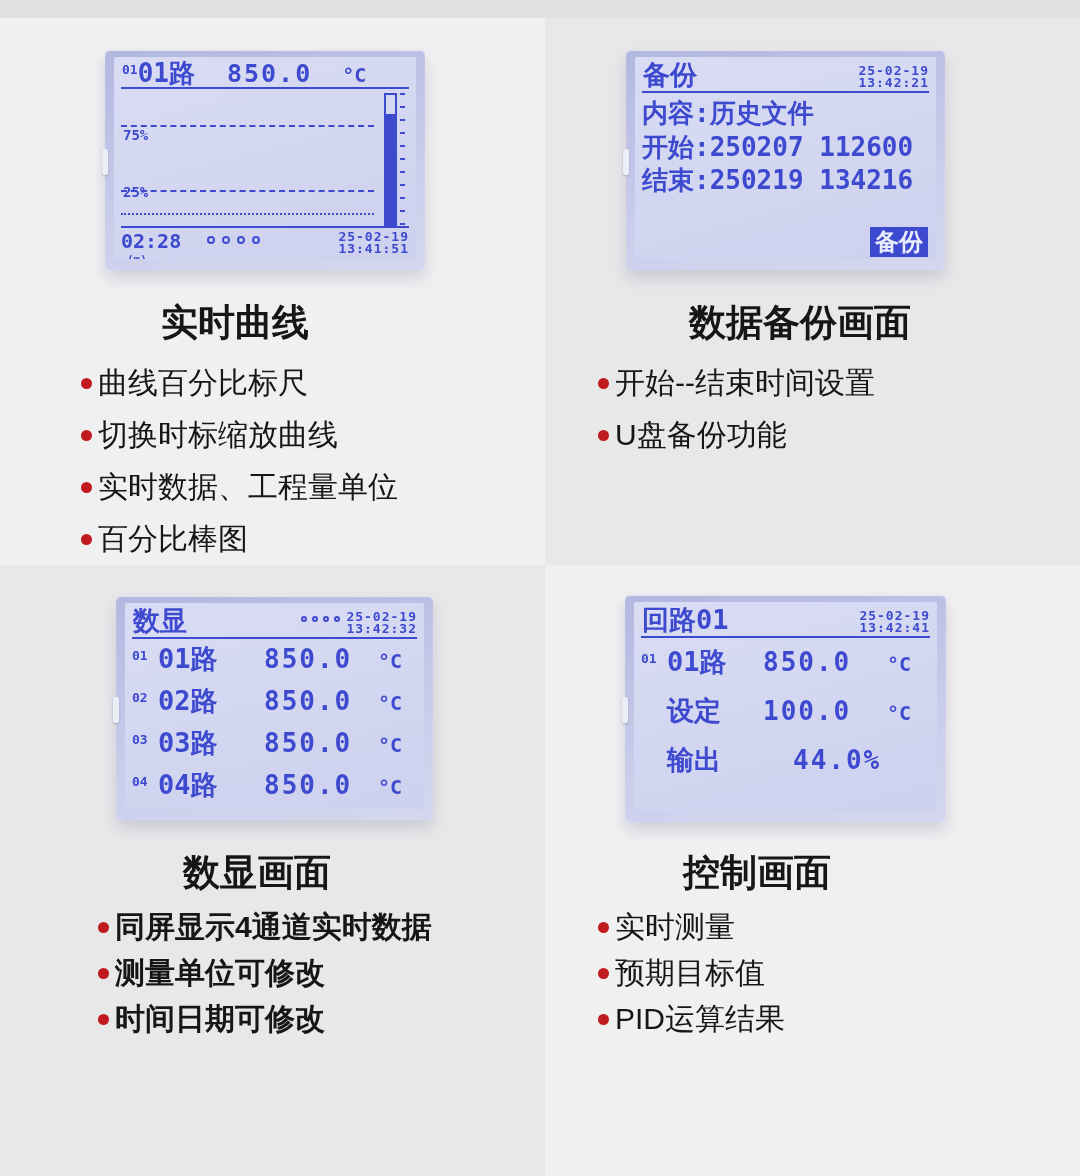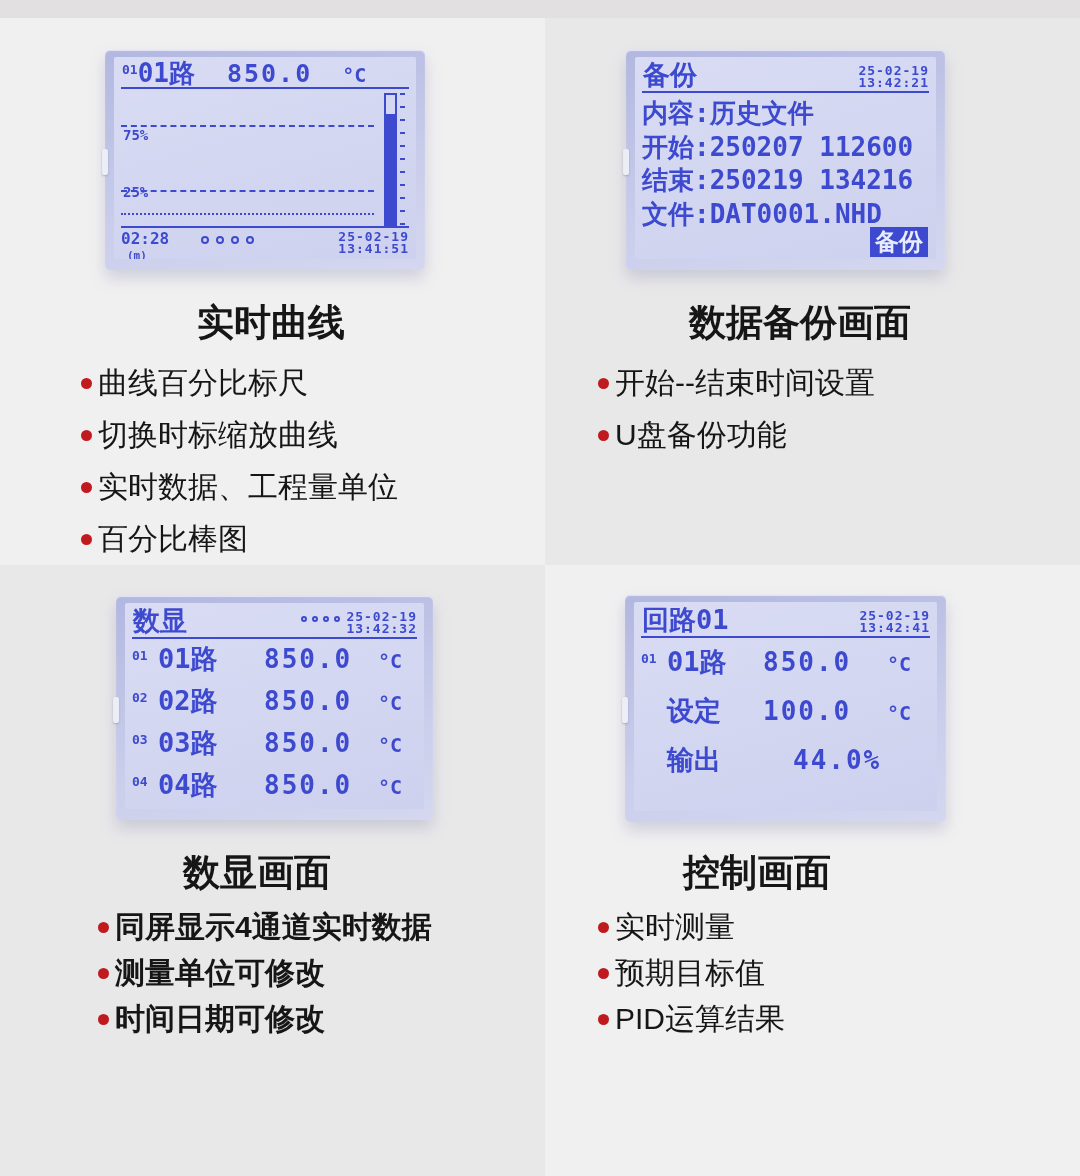--- a/index.html
+++ b/index.html
@@ -46,21 +46,21 @@
   .gridline{position:absolute;left:0;right:35px;border-top:2px dashed var(--accent);}
   .g75{top:36px;} .g25{top:101px;}
   .glabel{position:absolute;left:2px;font-size:14px;line-height:14px;}
   .l75{top:39px;} .l25{top:96px;}
   .dotline{position:absolute;left:0;right:35px;top:124px;border-top:2px dotted var(--accent);}
   .bargauge{position:absolute;right:12px;top:4px;bottom:0;width:13px;border:2px solid var(--accent);}
   .bar-fill{position:absolute;left:0;right:0;bottom:0;background:var(--accent);}
   .ticks{position:absolute;right:4px;top:4px;bottom:0;width:5px;
          background:repeating-linear-gradient(to bottom,var(--accent) 0 2px,transparent 2px 13px);}
   .c-status{display:flex;justify-content:space-between;margin-top:3px;line-height:1;}
-  .t-left span{display:block;font-size:16px;}
+  .t-left span{display:block;font-size:20px;}
   .t-left .t-unit{font-size:11px;margin-left:6px;margin-top:3px;}
   .rec-dots{display:flex;gap:7px;margin-top:5px;margin-right:52px;}
   .rec-dots i{width:8px;height:8px;border:2px solid var(--accent);border-radius:50%;}
   .rec-dots.small{gap:5px;margin:3px 6px 0 0;}
   .rec-dots.small i{width:6px;height:6px;border-width:2px;}
   .t-right{text-align:right;}
   .t-right span{display:block;font-size:13px;line-height:12px;letter-spacing:1px;}
 
   
   .b-head{display:flex;justify-content:space-between;align-items:flex-end;border-bottom:2px solid var(--accent);
@@ -140,21 +140,21 @@
             <i></i>
             <i></i>
           </div>
         <div class="t-right">
           <span>25-02-19</span>
           <span>13:41:51</span>
         </div>
       </div>
     </div>
   </div>
-  <h2 class="heading" style="left:235px;top:284px;margin-left:36px;">实时曲线</h2>
+  <h2 class="heading" style="left:235px;top:284px;">实时曲线</h2>
   <ul class="bullets li-52" style="left:81px;top:339px;">
     <li>
         <span class="b-dot"></span>
         <span class="b-text">曲线百分比标尺</span>
       </li>
     <li>
         <span class="b-dot"></span>
         <span class="b-text">切换时标缩放曲线</span>
       </li>
     <li>
@@ -176,21 +176,20 @@
         <span class="scr-title">备份</span>
         <div class="datetime">
           <span>25-02-19</span>
           <span>13:42:21</span>
         </div>
       </div>
       <div class="b-rows">
         <div>内容:历史文件</div>
         <div>开始:250207 112600</div>
         <div>结束:250219 134216</div>
-        <div>文件:DAT0001.NHD</div>
       </div>
       <div class="backup-btn">备份</div>
     </div>
   </div>
   <h2 class="heading" style="left:255px;top:284px;">数据备份画面</h2>
   <ul class="bullets li-52" style="left:53px;top:339px;">
     <li>
         <span class="b-dot"></span>
         <span class="b-text">开始--结束时间设置</span>
       </li>

